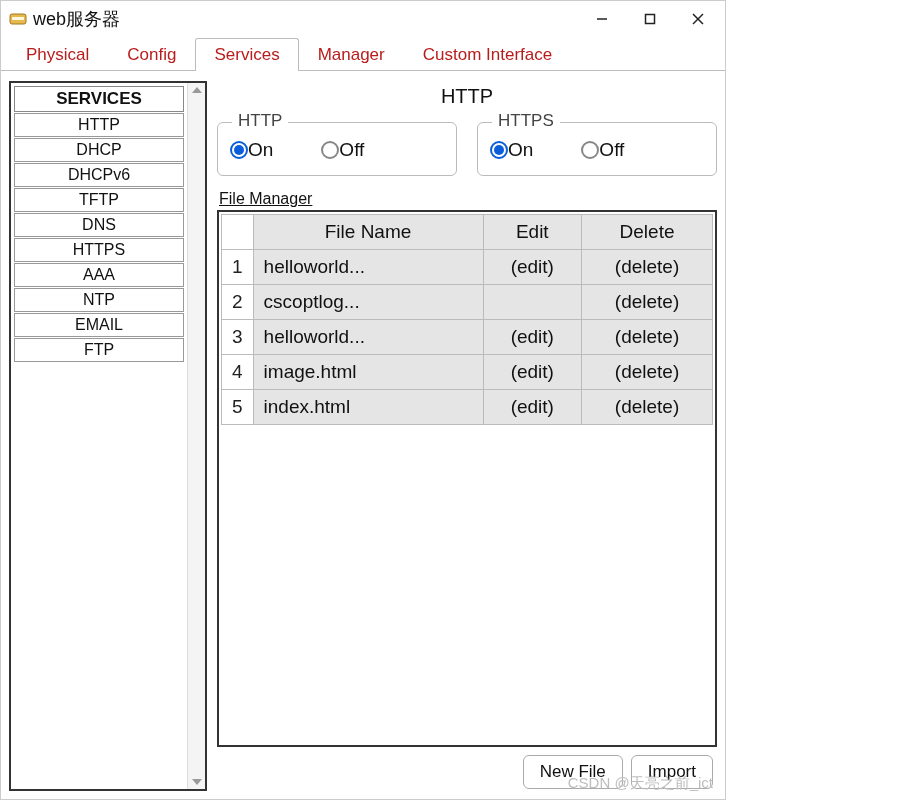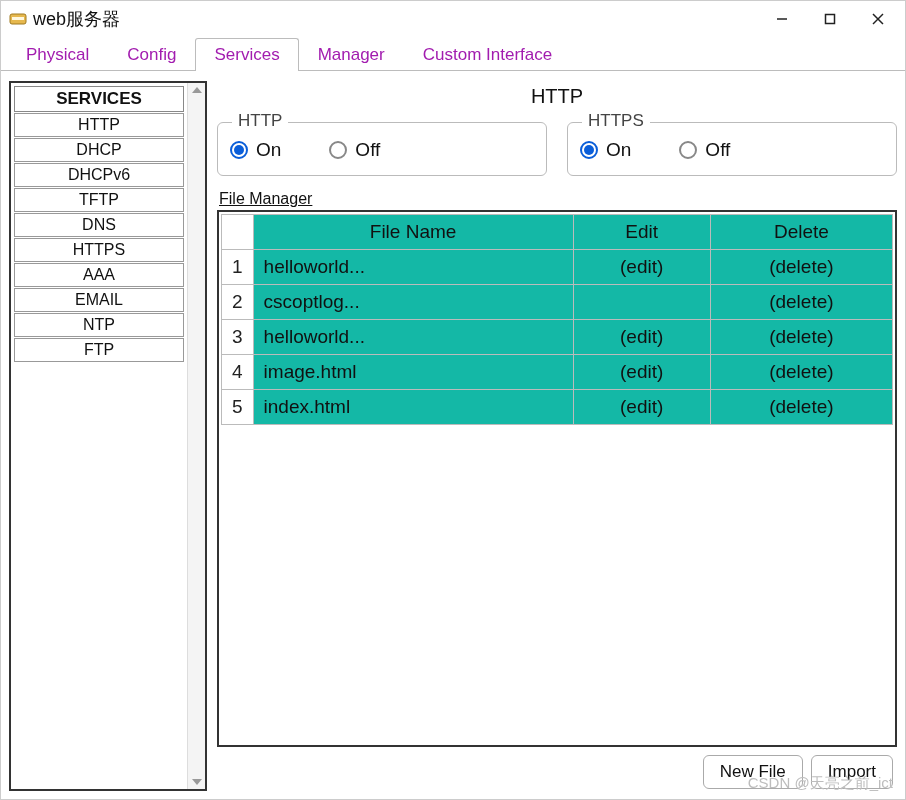--- a/index.html
+++ b/index.html
@@ -4,21 +4,21 @@
 <style>
   * { box-sizing: border-box; }
   html, body {
     margin: 0; padding: 0;
     font-family: "Segoe UI", Arial, sans-serif;
     font-size: 14px;
     color: #111;
     background: #fff;
   }
   .window {
-    width: 906px; height: 800px;
+    width: 726px; height: 800px;
     display: flex; flex-direction: column;
     border: 1px solid #ccc;
     background: #fff;
   }
   
   .titlebar {
     height: 36px;
     display: flex; align-items: center;
     padding: 0 4px 0 8px;
   }
@@ -45,21 +45,21 @@
     height: 34px;
     align-items: flex-end;
     background: #fff;
     font-size: 17px;
   }
   .tab {
     padding: 6px 18px 6px 18px;
     margin-right: 0px;
     border: 1px solid transparent;
     border-bottom: none;
-    color: #a21caf;
+    color: #b91c1c;
     position: relative;
     top: 1px;
   }
   .tab.active {
     border-color: #bcbcbc;
     background: #fff;
     border-top-left-radius: 3px;
     border-top-right-radius: 3px;
     z-index: 2;
   }
@@ -136,21 +136,21 @@
     border-radius:6px;
     padding: 10px 12px 14px 12px;
     position:relative;
   }
   .fs .legend {
     position:absolute; top:-12px; left:14px;
     background:#fff; padding:0 6px;
     font-size:17px; color:#444;
   }
   .radio-group { display:flex; gap:48px; align-items:center; margin-top:6px;}
-  .radio-opt { display:flex; align-items:center; gap:8px; font-size:19px;}
+  .radio-opt { display:flex; align-items:center; gap:0; font-size:19px;}
   .radio-circle {
     width:18px; height:18px; border-radius:50%;
     border:2px solid #888; display:inline-block;
     position:relative;
   }
   .radio-circle.checked { border-color:#0a5ed9; }
   .radio-circle.checked::after {
     content:""; position:absolute; width:10px; height:10px;
     border-radius:50%; background:#0a5ed9;
     left:2px; top:2px;
@@ -166,21 +166,21 @@
   }
   table.fm {
     border-collapse:collapse;
     font-size:19px;
     width:auto;
   }
   table.fm th, table.fm td {
     border:1px solid #bbb;
     padding:6px 10px;
     text-align:center;
-    background:#14b8a6;
+    background:#e5e5e5;
   }
   table.fm th.rownum, table.fm td.rownum {
     width:28px;
     color:#222;
     background:#fff;
   }
   table.fm td.fname { text-align:left; min-width:150px;}
   table.fm th.fname-h { min-width:150px;}
   table.fm th { font-weight:normal; }
   .btn-row {
@@ -248,22 +248,22 @@
     <div class="sidebar-wrap">
       <div class="sidebar">
         <div class="services-header">SERVICES</div>
         <div class="svc-btn">HTTP</div>
         <div class="svc-btn">DHCP</div>
         <div class="svc-btn">DHCPv6</div>
         <div class="svc-btn">TFTP</div>
         <div class="svc-btn">DNS</div>
         <div class="svc-btn">HTTPS</div>
         <div class="svc-btn">AAA</div>
+        <div class="svc-btn">NTP</div>
         <div class="svc-btn">EMAIL</div>
-        <div class="svc-btn">NTP</div>
         <div class="svc-btn">FTP</div>
       </div>
       <div class="scroll-col">
         <div class="arrow up"></div>
         <div class="track"></div>
         <div class="arrow down"></div>
       </div>
     </div>
 
     <div class="mainpanel">

